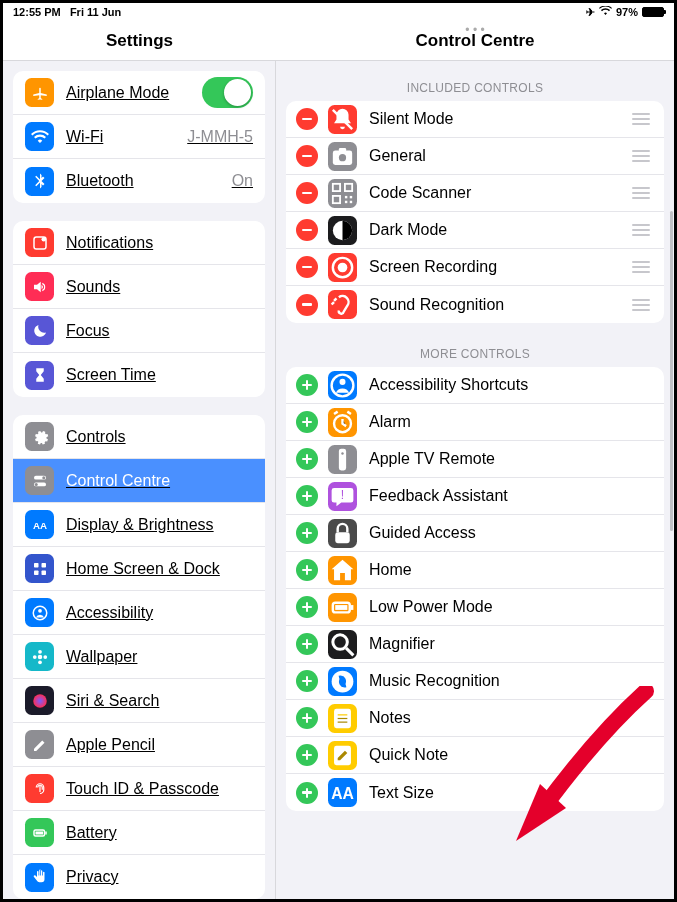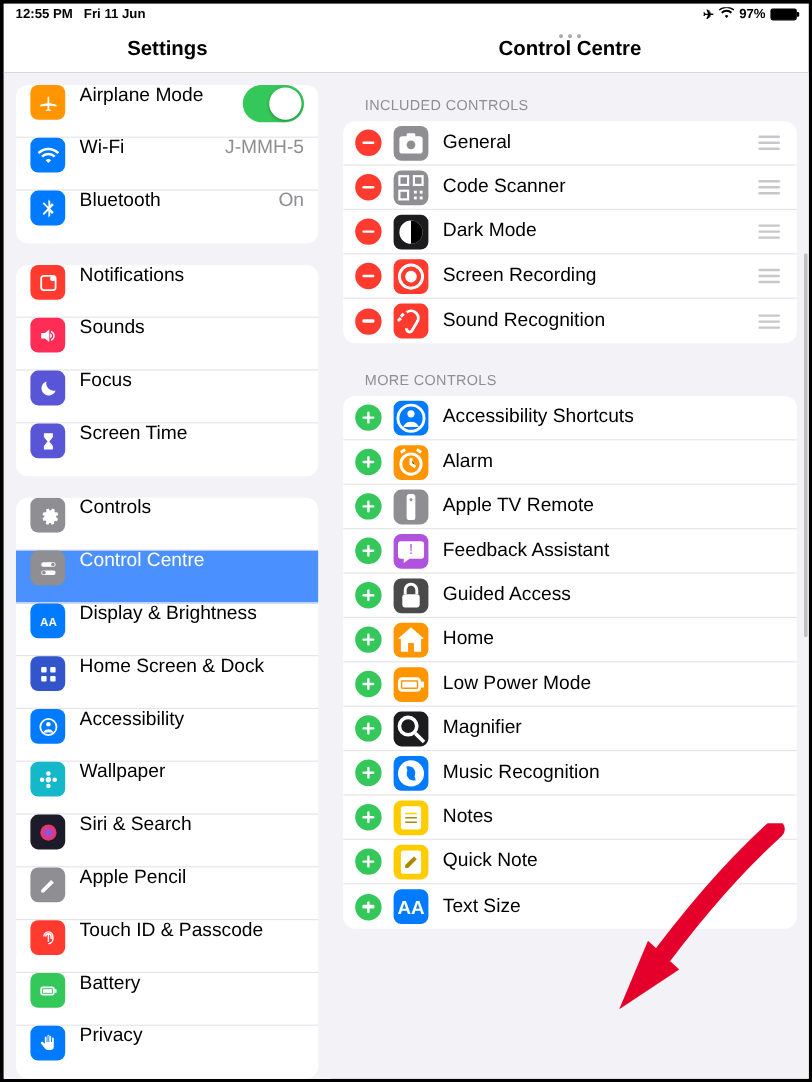--- a/index.html
+++ b/index.html
@@ -11,31 +11,31 @@
 .battery::after { content:""; position:absolute; right:-3px; top:2px; width:2px; height:4px; background:#000; border-radius:0 1px 1px 0; }
 .titlebar { height: 40px; display: flex; border-bottom: 1px solid #d8d8dc; }
 .titlebar .left { width: 273px; display:flex; align-items:center; justify-content:center; font-size:17px; font-weight:600; }
 .titlebar .right { flex:1; display:flex; flex-direction:column; align-items:center; justify-content:center; position:relative; }
 .titlebar .dots { font-size:12px; color:#aaa; position:absolute; top:2px; }
 .titlebar .right .title { font-size:17px; font-weight:600; }
 .body { flex:1; display:flex; overflow:hidden; }
 .sidebar { width: 273px; background:#f2f2f7; overflow-y:auto; border-right:1px solid #d8d8dc; padding: 10px 10px 20px 10px; }
 .detail { flex:1; background:#f2f2f7; overflow-y:auto; padding: 14px 10px 20px 10px; position:relative; }
 .group { background:#fff; border-radius:10px; margin-bottom:18px; overflow:hidden; }
-.row { height:44px; display:flex; padding:0 12px; border-bottom:0.5px solid #e5e5ea; position:relative; }
+.row { height:44px; display:flex; align-items:center; padding:0 12px; border-bottom:0.5px solid #e5e5ea; position:relative;text-decoration:underline; }
 .group .row:last-child { border-bottom:none; }
 .row .icon { width:29px; height:29px; border-radius:6.5px; margin-right:12px; display:flex; align-items:center; justify-content:center; flex-shrink:0; }
 .row .icon svg { width:18px; height:18px; }
 .row .label { font-size:16px; color:#000; flex:1; white-space:nowrap; overflow:hidden; text-overflow:ellipsis; }
 .row .value { font-size:16px; color:#8e8e93; }
 .row.selected { background:#4a90ff; }
 .row.selected .label { color:#fff; }
 .toggle { width:51px; height:31px; border-radius:16px; background:#34c759; position:relative; }
 .toggle::after { content:""; position:absolute; width:27px; height:27px; border-radius:50%; background:#fff; top:2px; right:2px; box-shadow:0 1px 3px rgba(0,0,0,.3); }
-.section-header { font-size:12px; font-weight:400; letter-spacing:.3px; color:#8e8e93; text-transform:uppercase; padding:6px 18px 6px 18px; }
+.section-header { font-size:12px; font-weight:400; letter-spacing:.3px; color:#8e8e93; text-transform:uppercase; padding:6px 18px 6px 18px;text-align:center; }
 .ctrl-row { height:37px; display:flex; align-items:center; padding:0 12px 0 10px; border-bottom:0.5px solid #e5e5ea; }
 .group .ctrl-row:last-child { border-bottom:none; }
 .circle-btn { width:22px; height:22px; border-radius:50%; display:flex; align-items:center; justify-content:center; flex-shrink:0; margin-right:10px; }
 .circle-btn.remove { background:#ff3b30; }
 .circle-btn.add { background:#34c759; }
 .circle-btn .bar { width:10px; height:2.5px; background:#fff; border-radius:1px; }
 .circle-btn.add .v { width:2.5px; height:10px; background:#fff; border-radius:1px; position:absolute; }
 .circle-btn.add { position:relative; }
 .ctrl-row .icon { width:29px; height:29px; border-radius:6.5px; margin-right:12px; display:flex; align-items:center; justify-content:center; flex-shrink:0; }
 .ctrl-row .label { font-size:16px; color:#000; flex:1; }
@@ -252,20 +252,37 @@
 
     </div>
 
     <div class="detail">
       <div class="section-header">Included Controls</div>
       <div class="group" id="dginc">
           <div class="ctrl-row">
             <div class="circle-btn remove">
               <div class="bar"></div>
             </div>
+            <div class="icon" style="background: rgb(255, 59, 48);">
+              <svg viewBox="0 0 24 24">
+                <path fill="#fff" d="M12 3a5 5 0 00-5 5v4l-2 3h14l-2-3V8a5 5 0 00-5-5zm-2 15a2 2 0 004 0h-4z"></path>
+                <line x1="4" y1="4" x2="20" y2="20" stroke="#fff" stroke-width="2"></line>
+              </svg>
+            </div>
+            <span class="label">Silent Mode</span>
+            <div class="drag">
+              <span></span>
+              <span></span>
+              <span></span>
+            </div>
+          </div>
+          <div class="ctrl-row">
+            <div class="circle-btn remove">
+              <div class="bar"></div>
+            </div>
             <div class="icon" style="background: rgb(142, 142, 147);">
               <svg viewBox="0 0 24 24">
                 <rect x="4" y="7" width="16" height="12" rx="2" fill="#fff"></rect>
                 <circle cx="12" cy="13" r="3" fill="#8e8e93"></circle>
                 <rect x="9" y="5" width="6" height="3" rx="1" fill="#fff"></rect>
               </svg>
             </div>
             <span class="label">General</span>
             <div class="drag">
               <span></span>

